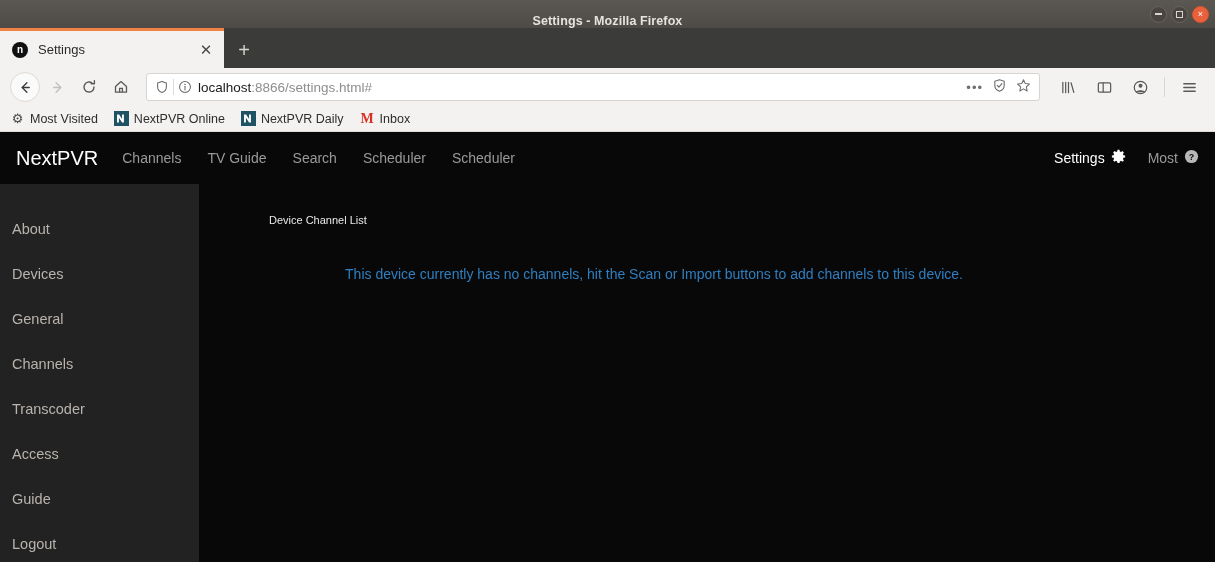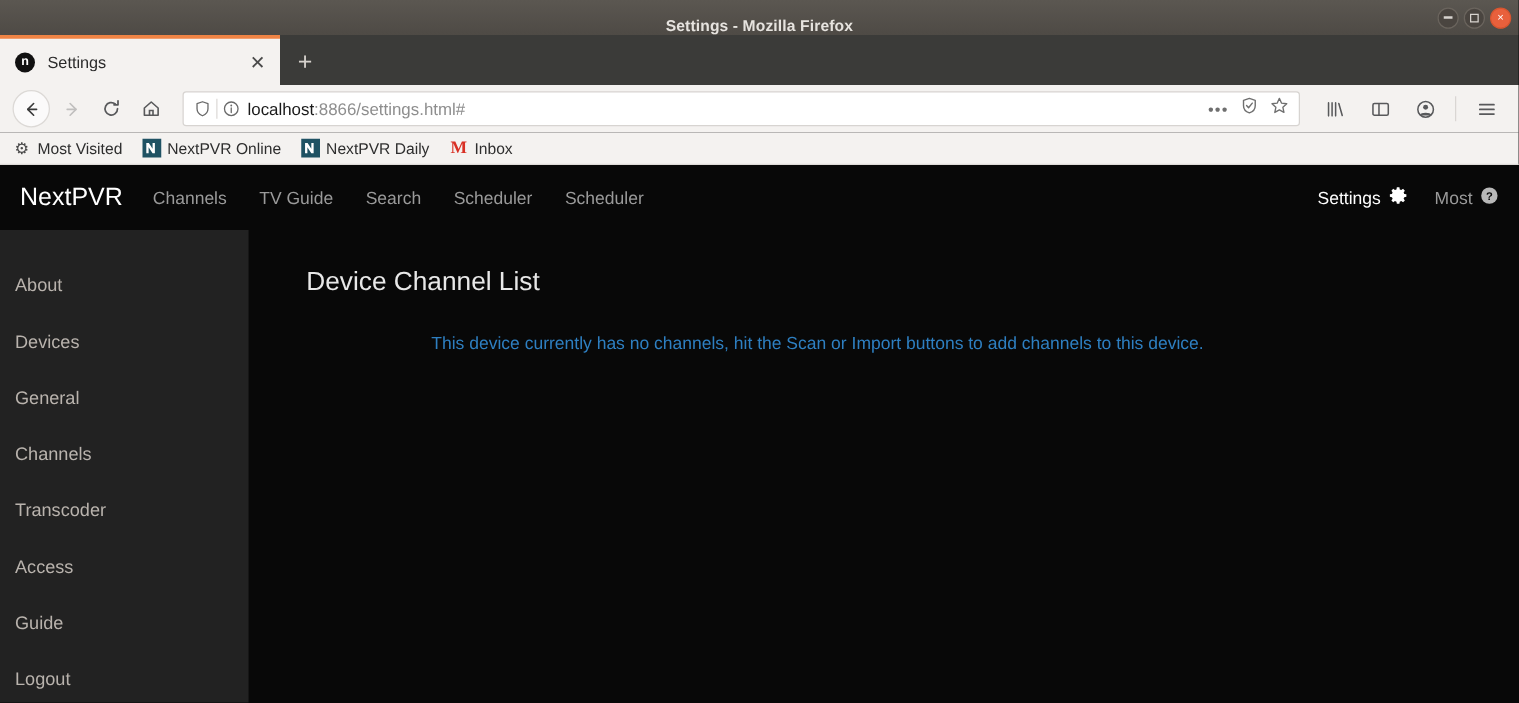--- a/index.html
+++ b/index.html
@@ -221,36 +221,37 @@
     padding: 22px 22px 0 46px;
     min-width: 0;
     position: relative;
   }
   .content-head {
     display: flex;
     align-items: flex-start;
     justify-content: space-between;
   }
   .content-title {
-    font-size: 21px;
+    font-size: 11px;
     color: #e8e8e8;
     padding-top: 8px;
+    margin-left: 24px;
   }
   .scan-btn {
     background: #2aa3db;
     color: #ffffff;
     font-size: 14px;
     border: none;
     border-radius: 4px;
     padding: 10px 17px;
     white-space: nowrap;
     font-family: "Liberation Sans", sans-serif;
   }
   .empty-msg {
-    margin-top: 28px;
+    margin-top: 40px;
     text-align: center;
     font-size: 14px;
     color: #2e7fc1;
     padding-right: 130px;
   }
 </style>
 </head>
 <body>
 
 <div class="titlebar">

